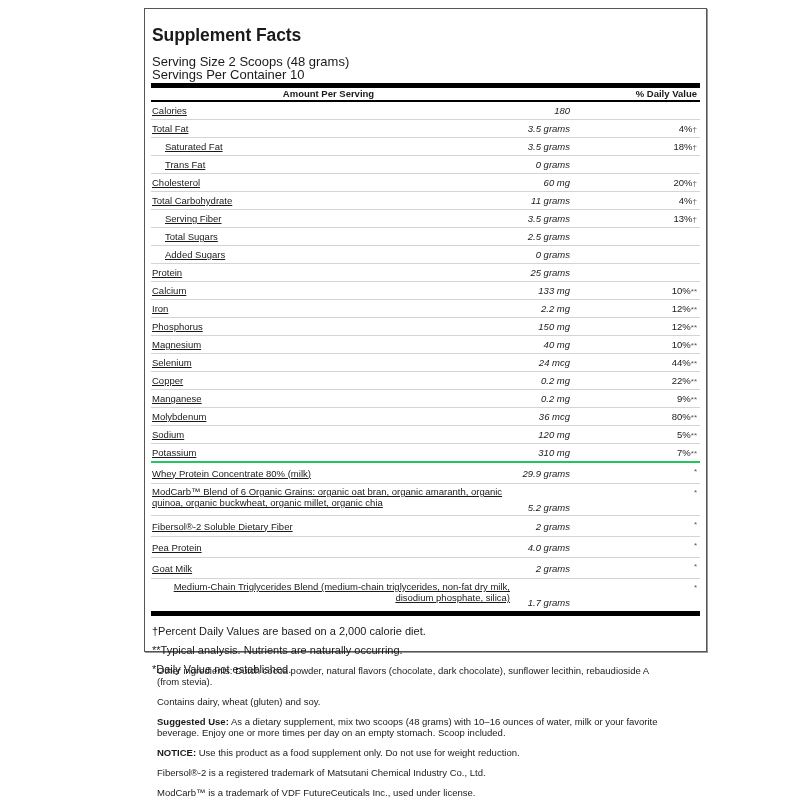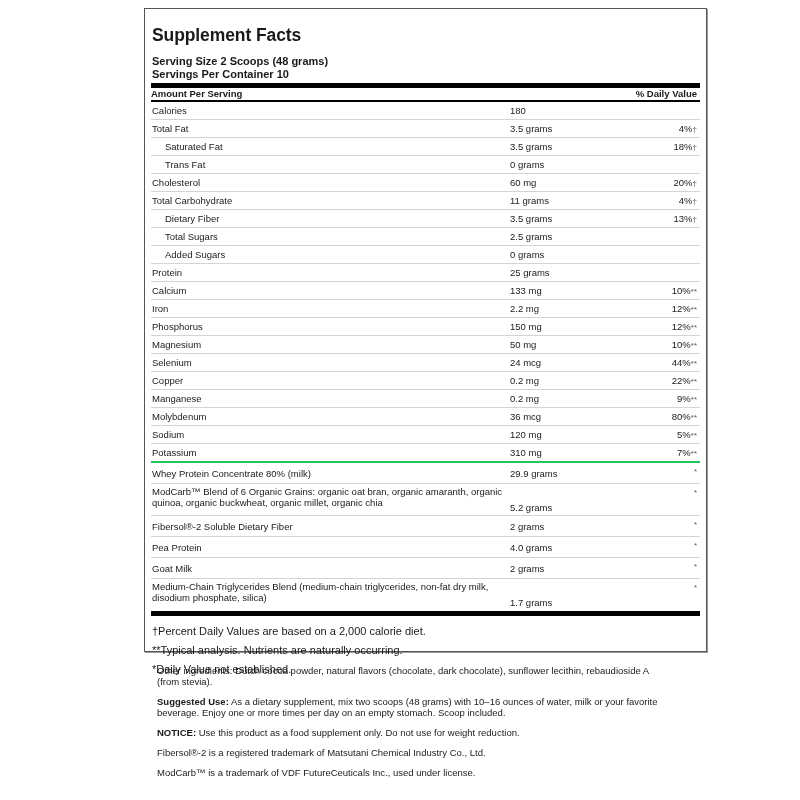--- a/index.html
+++ b/index.html
@@ -9,34 +9,34 @@
     }
     .panel {
       position: absolute; left: 144px; top: 8px; width: 563px; height: 644px;
       border: 1px solid #555; box-shadow: 1px 1px 0 #999;
       box-sizing: border-box; padding: 0 6px 0 6px;
     }
     .title {
       font-size: 17.5px; font-weight: bold; margin: 16px 0 0 0; padding-left: 1px;
       letter-spacing: -0.1px; height: 20px; line-height: 20px;
     }
-    .serv { font-size: 11px; line-height: 13px; padding-left: 1px; font-weight: bold; }
+    .serv { font-size: 13px; line-height: 13px; padding-left: 1px; }
     .serv.first { margin-top: 10px; }
     .bar-thick { height: 5px; background: #000; margin-top: 2px; }
     .header-row {
       display: flex; font-size: 9.5px; font-weight: bold; height: 12px; line-height: 12px;
       border-bottom: 2px solid #000;
     }
-    .header-row .h-amt { width: 355px; }
+    .header-row .h-amt { width: 355px; text-align: center; }
     .header-row .h-dv { flex: 1; text-align: right; padding-right: 3px; }
     table { width: 100%; border-collapse: collapse; font-size: 9.5px; }
     td { height: 17px; padding: 0; border-bottom: 1px solid #d4d4d4; vertical-align: middle; line-height: 11px; }
-    td.name { padding-left: 1px; }
+    td.name { padding-left: 1px; text-decoration: underline; }
     td.name.indent { padding-left: 14px; }
-    td.amt { text-align: left; width: 60px; padding-right: 2px; }
+    td.amt { text-align: right; width: 60px; padding-right: 2px; font-style: italic; }
     td.dv { text-align: right; width: 125px; padding-right: 3px; }
     td.dv .sym { font-size: 8px; color: #555; }
     td.dv.star { color: #555; font-size: 8px; vertical-align: top; padding-top: 3px; }
     tr.sep-thick td { border-bottom: 2px solid #22c55e; }
     tr.two-line td { height: 28px; margin-top: 38px; }
     tr.two-line td.amt { vertical-align: bottom; padding-bottom: 2px; }
     tr.two-line td.name { vertical-align: top; padding-top: 2px; }
     .bar-bottom { height: 5px; background: #000; margin-top: 1px; }
     .foot { font-size: 11px; line-height: 12px; padding-left: 1px; margin-top: 7px; }
     .foot.first { margin-top: 9px; }
@@ -82,21 +82,21 @@
           <td class="name">Cholesterol</td>
           <td class="amt">60 mg</td>
           <td class="dv"><span>20%</span><span class="sym">†</span></td>
         </tr>
         <tr>
           <td class="name">Total Carbohydrate</td>
           <td class="amt">11 grams</td>
           <td class="dv"><span>4%</span><span class="sym">†</span></td>
         </tr>
         <tr>
-          <td class="name indent">Dietary Fiber</td>
+          <td class="name indent">Serving Fiber</td>
           <td class="amt">3.5 grams</td>
           <td class="dv"><span>13%</span><span class="sym">†</span></td>
         </tr>
         <tr>
           <td class="name indent">Total Sugars</td>
           <td class="amt">2.5 grams</td>
           <td class="dv"><span></span><span class="sym"></span></td>
         </tr>
         <tr>
           <td class="name indent">Added Sugars</td>
@@ -118,21 +118,21 @@
           <td class="amt">2.2 mg</td>
           <td class="dv"><span>12%</span><span class="sym">**</span></td>
         </tr>
         <tr>
           <td class="name">Phosphorus</td>
           <td class="amt">150 mg</td>
           <td class="dv"><span>12%</span><span class="sym">**</span></td>
         </tr>
         <tr>
           <td class="name">Magnesium</td>
-          <td class="amt">50 mg</td>
+          <td class="amt">40 mg</td>
           <td class="dv"><span>10%</span><span class="sym">**</span></td>
         </tr>
         <tr>
           <td class="name">Selenium</td>
           <td class="amt">24 mcg</td>
           <td class="dv"><span>44%</span><span class="sym">**</span></td>
         </tr>
         <tr>
           <td class="name">Copper</td>
           <td class="amt">0.2 mg</td>
@@ -177,31 +177,32 @@
           <td class="name">Pea Protein</td>
           <td class="amt">4.0 grams</td>
           <td class="dv star">*</td>
         </tr>
         <tr>
           <td class="name">Goat Milk</td>
           <td class="amt">2 grams</td>
           <td class="dv star">*</td>
         </tr>
         <tr class="two-line">
-          <td class="name" style="max-width: 320px; border-bottom: none;">Medium-Chain Triglycerides Blend (medium-chain triglycerides, non-fat dry milk, disodium phosphate, silica)</td>
+          <td class="name" style="max-width: 320px; border-bottom: none; text-align: right;">Medium-Chain Triglycerides Blend (medium-chain triglycerides, non-fat dry milk, disodium phosphate, silica)</td>
           <td class="amt" style="border-bottom: none;">1.7 grams</td>
           <td class="dv star" style="border-bottom: none;">*</td>
         </tr>
       </tbody>
   </table>
   <div class="bar-bottom"></div>
   <div class="foot first">†Percent Daily Values are based on a 2,000 calorie diet.</div>
   <div class="foot">**Typical analysis. Nutrients are naturally occurring.</div>
   <div class="foot">*Daily Value not established.</div>
 </div>
 
 <div class="below">
   <p>Other ingredients: Dutch cocoa powder, natural flavors (chocolate, dark chocolate), sunflower lecithin, rebaudioside A (from stevia).</p>
+  <p>Contains dairy, wheat (gluten) and soy.</p>
   <p><b>Suggested Use:</b><span> As a dietary supplement, mix two scoops (48 grams) with 10–16 ounces of water, milk or your favorite beverage. Enjoy one or more times per day on an empty stomach. Scoop included.</span></p>
   <p><b>NOTICE:</b><span> Use this product as a food supplement only. Do not use for weight reduction.</span></p>
   <p>Fibersol®-2 is a registered trademark of Matsutani Chemical Industry Co., Ltd.</p>
   <p>ModCarb™ is a trademark of VDF FutureCeuticals Inc., used under license.</p>
 </div>
 
 </body></html>

